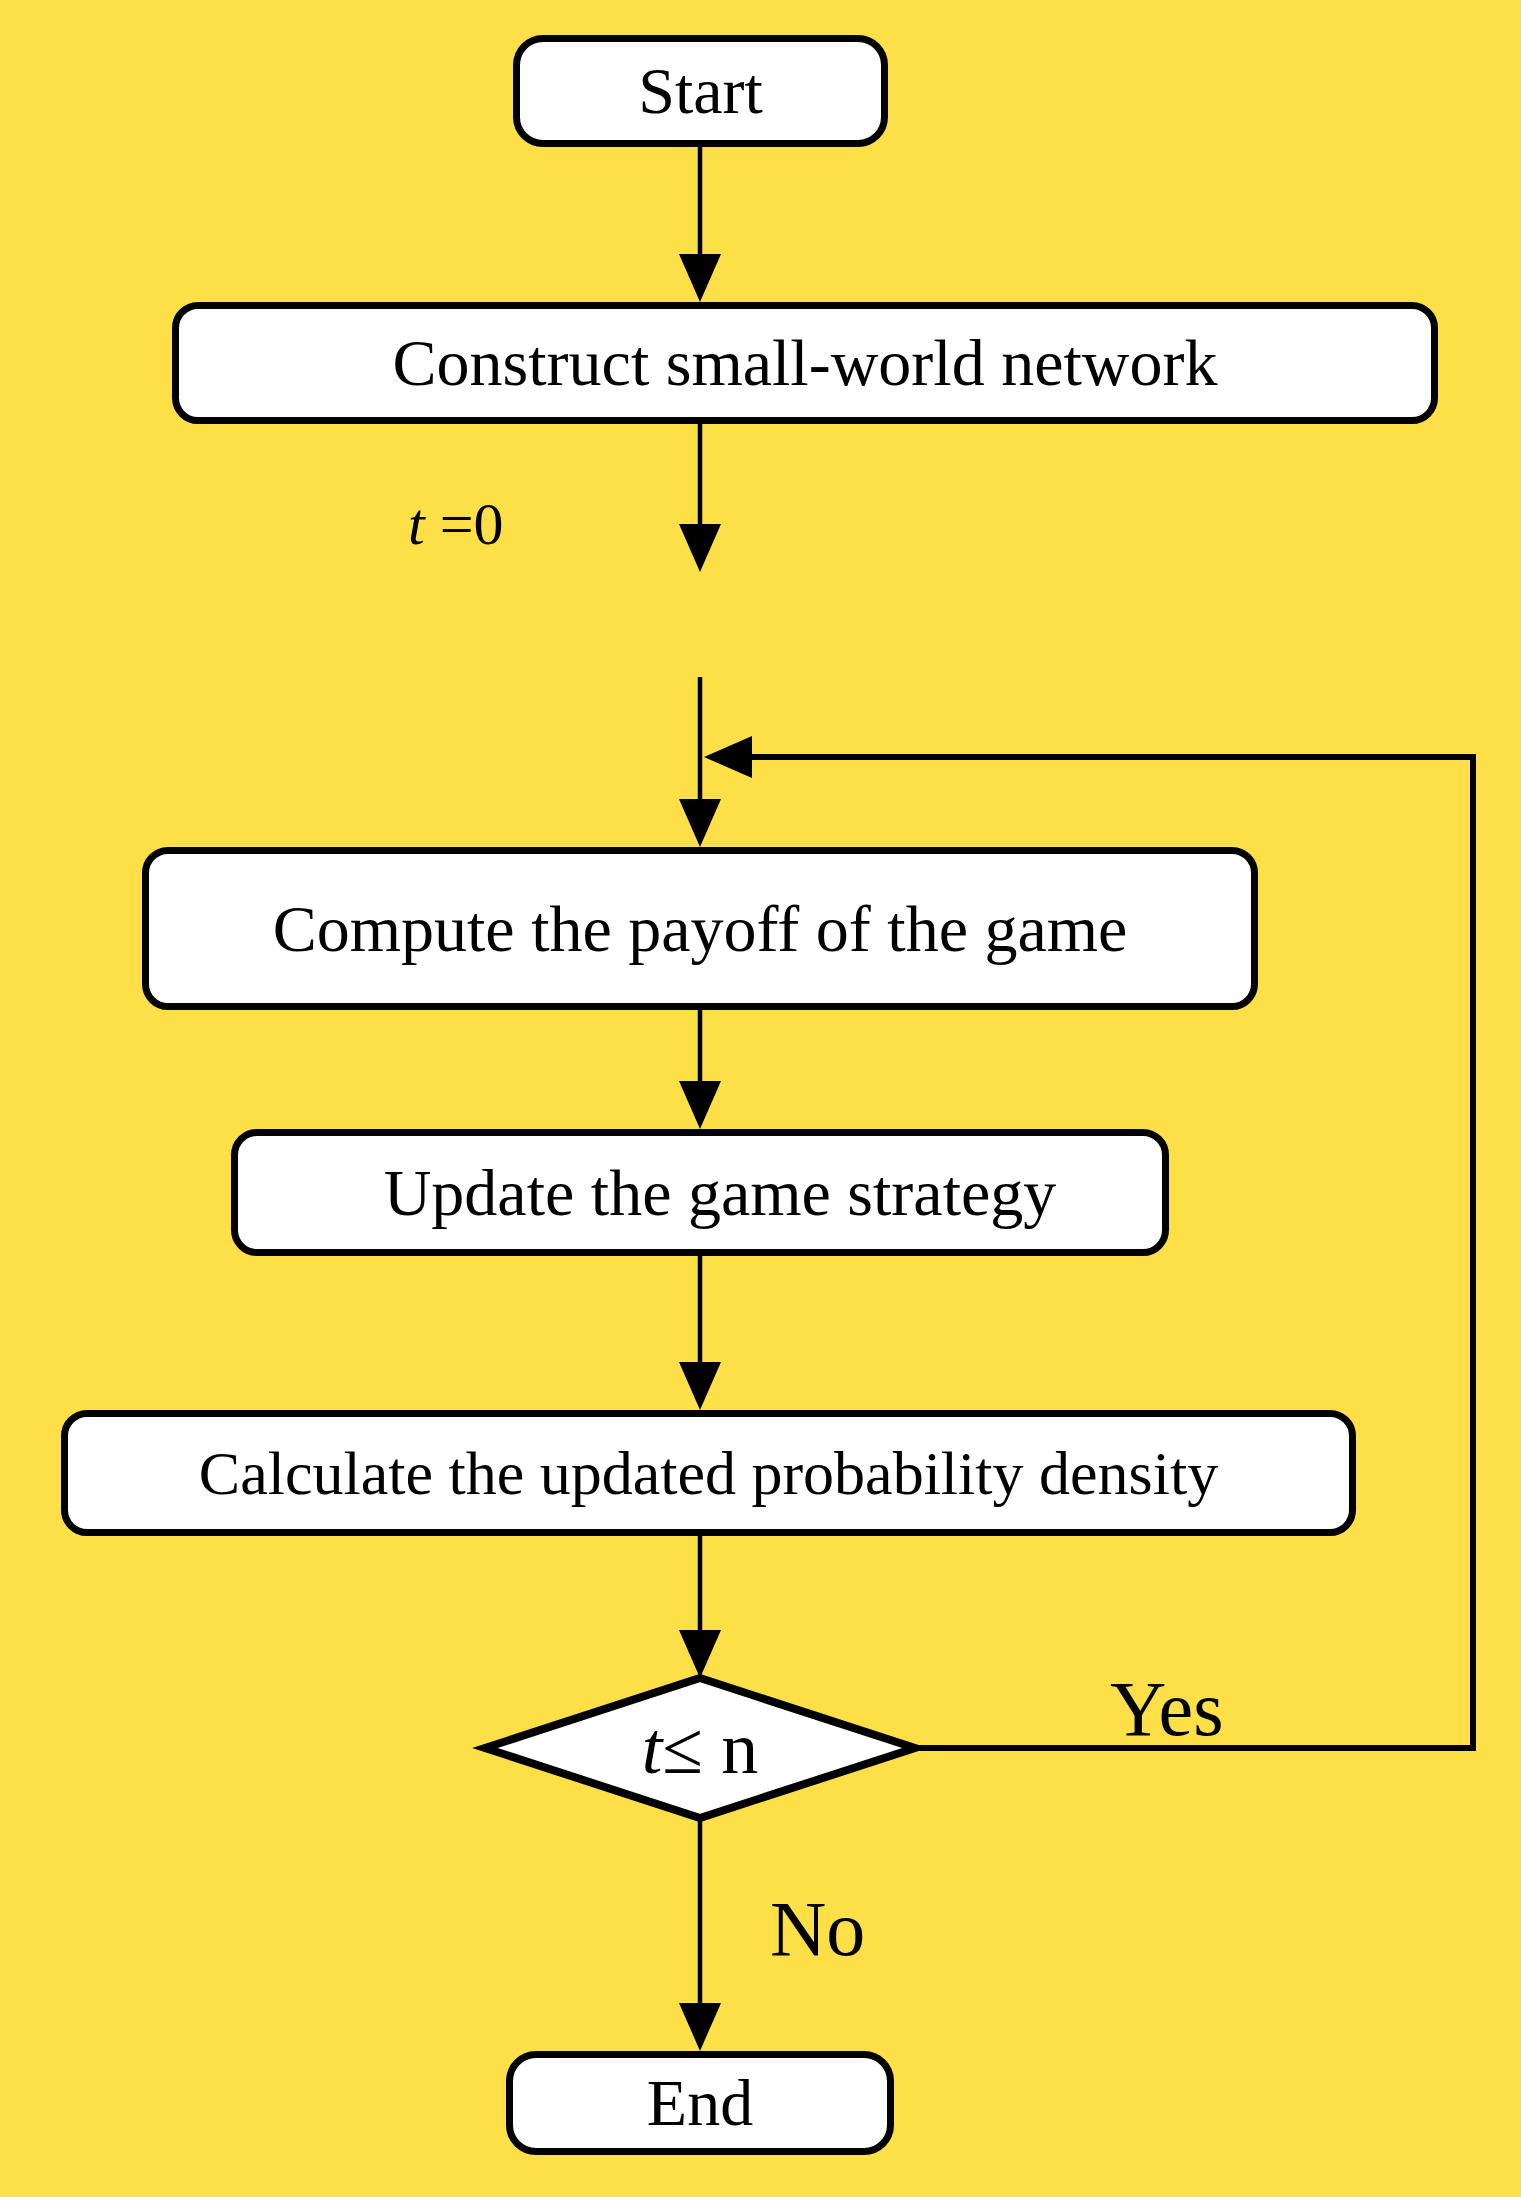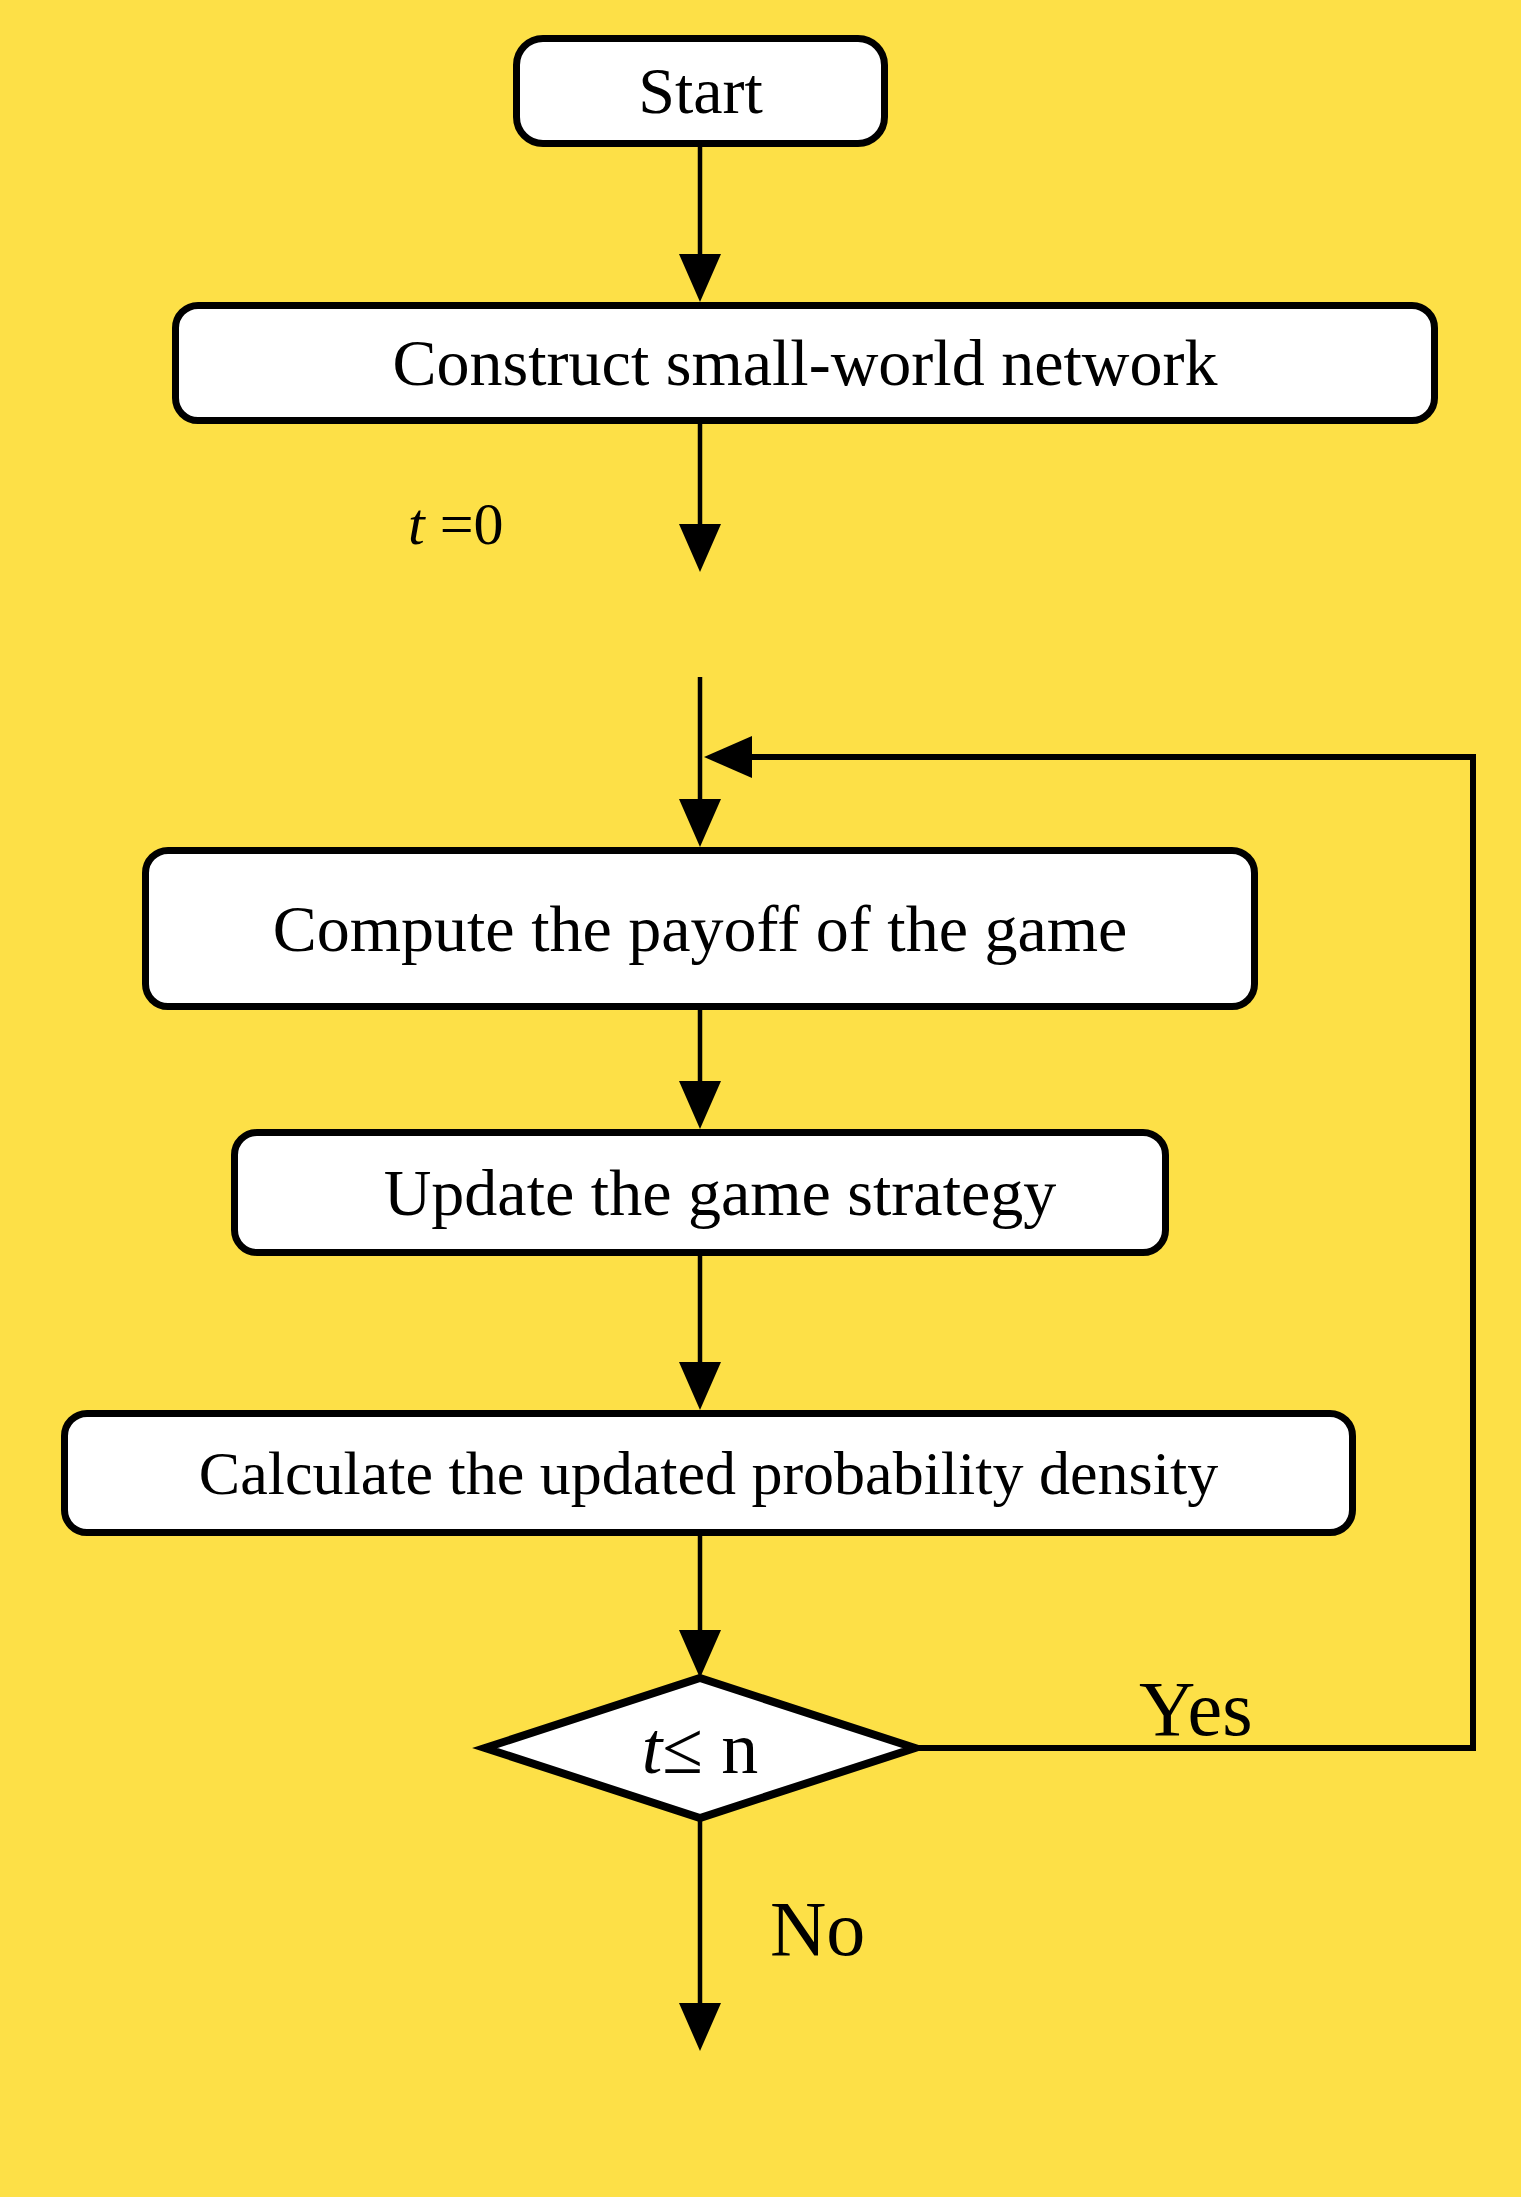--- a/index.html
+++ b/index.html
@@ -105,28 +105,31 @@
   </div>
 
   <div class="node process fs-main" style="left:231px; top:1129px; width:938px; height:127px;padding-left:40px;">
     <span>Update the game strategy</span>
   </div>
 
   <div class="node process fs-wide" style="left:61px; top:1410px; width:1295px; height:126px;">
     <span>Calculate the updated probability density</span>
   </div>
 
+  <div class="node terminator fs-main" style="left:506px; top:2051px; width:388px; height:104px;">
+    <span>End</span>
+  </div>
 
   <div class="decision-label" style="left:485px; top:1688px; width:430px; height:120px;">
     <span class="var">t</span>
       <span> ≤ n</span>
   </div>
 
   <div class="edge-label" style="left:408px; top:494px;">
     <span class="var">t</span><span> =0</span>
   </div>
 
 
-  <div class="branch-label" style="left:1139px; top:1670px;">Yes</div>
+  <div class="branch-label" style="left:1110px; top:1670px;">Yes</div>
 
   <div class="branch-label" style="left:770px; top:1890px;">No</div>
 
 </div>
 
 </body></html>

